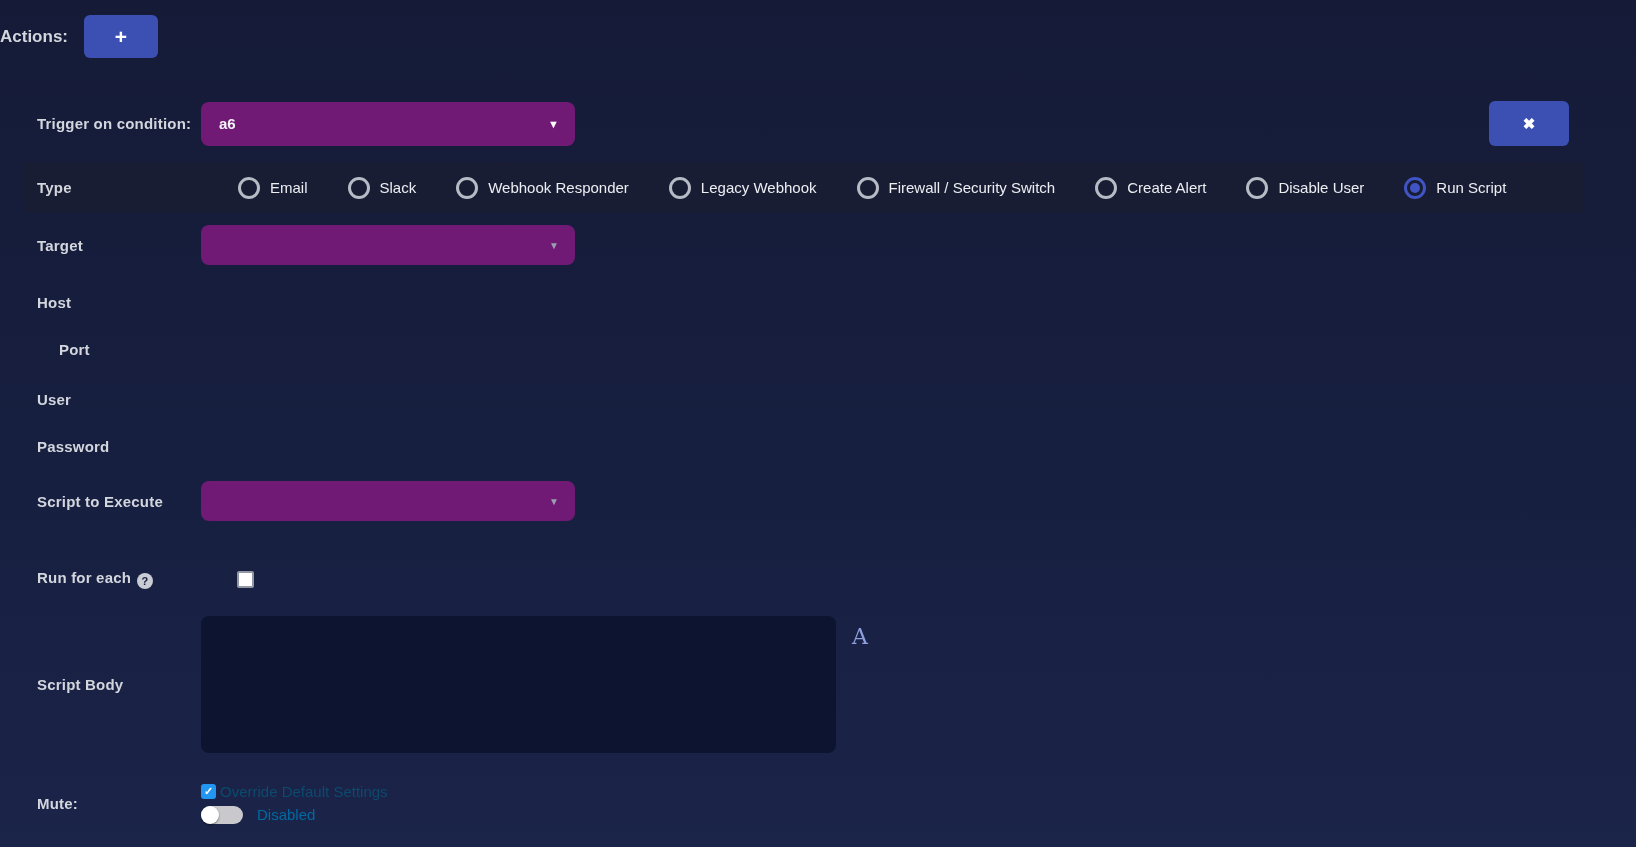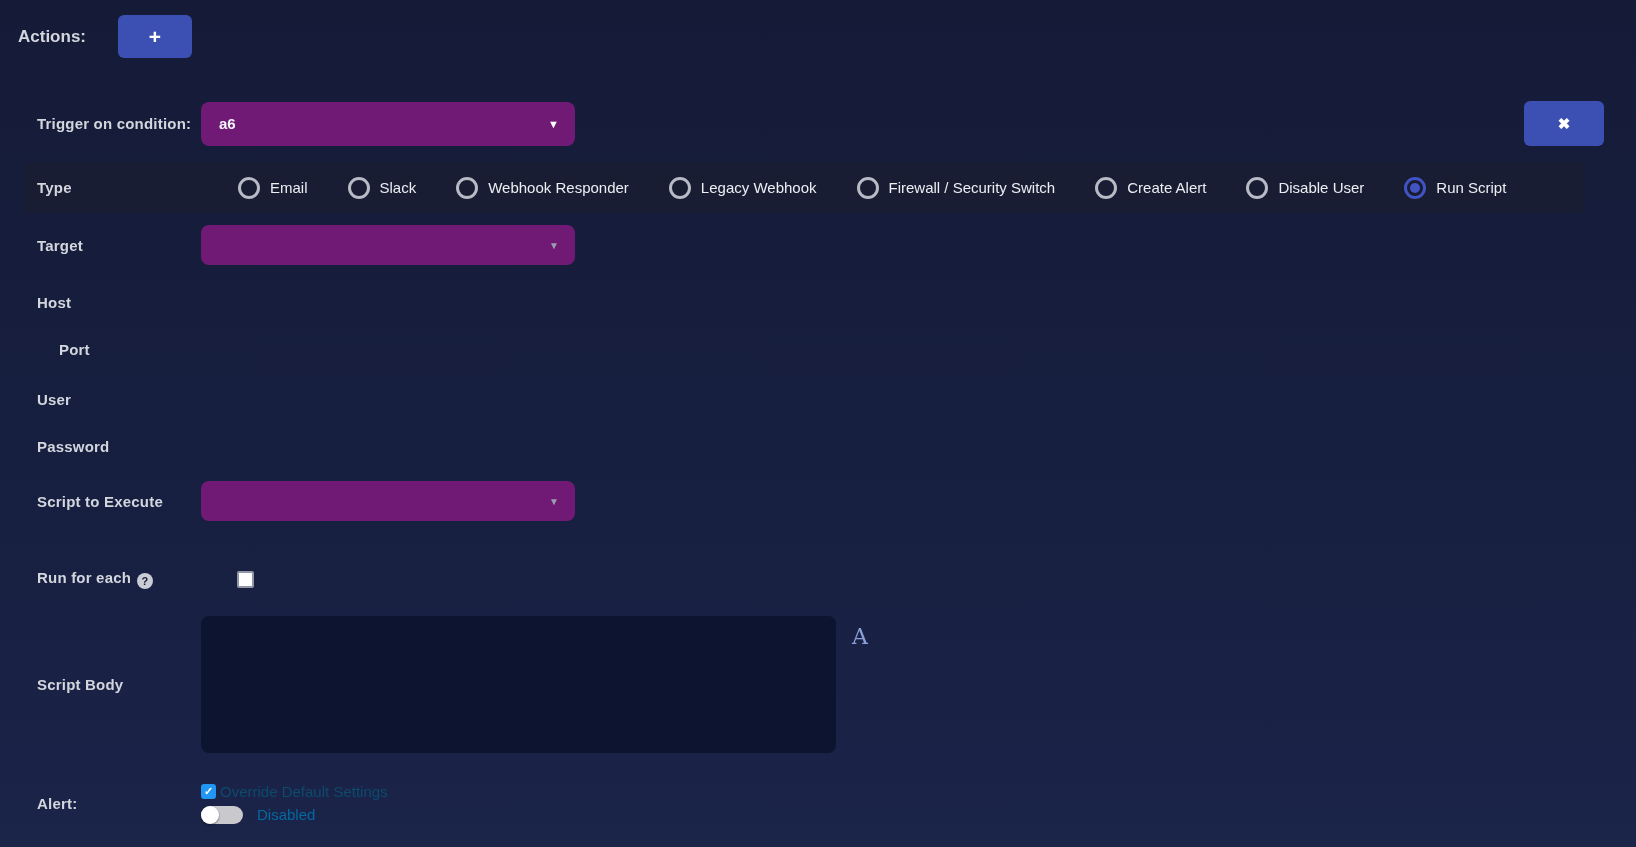--- a/index.html
+++ b/index.html
@@ -8,29 +8,29 @@
     background:linear-gradient(180deg,#151b37 0%,#171f40 55%,#1b2449 100%);
     font-family:"Liberation Sans",sans-serif;
     -webkit-font-smoothing:antialiased;
   }
   .row{display:flex;align-items:center;}
   .label-col{
     width:164px;padding-left:37px;flex:0 0 auto;
     color:#d3d6dd;font-size:15px;font-weight:700;letter-spacing:.2px;
   }
   
-  .actions-row{margin-top:15px;padding-left:18px;display:flex;align-items:center;gap:32px;}
+  .actions-row{margin-top:15px;display:flex;align-items:center;gap:16px;}
   .actions-label{color:#d3d6dd;font-size:17px;font-weight:700;}
   .btn{
     background:#3b50b2;color:#ffffff;border:none;border-radius:6px;
     display:flex;align-items:center;justify-content:center;cursor:pointer;
   }
   .add-btn{width:74px;height:43px;font-size:21px;font-weight:700;line-height:1;}
   
-  .trigger-row{margin-top:43px;padding-right:32px;}
+  .trigger-row{margin-top:43px;padding-right:67px;}
   .select{
     position:relative;height:44px;width:374px;flex:0 0 auto;
     background:#701a75;border-radius:8px;
     display:flex;align-items:center;
     color:#f2f3f6;font-size:15px;font-weight:700;
     padding-left:18px;box-sizing:border-box;cursor:pointer;
   }
   .select .arrow{
     position:absolute;right:16px;top:50%;transform:translateY(-50%);
     font-size:11px;color:#ffffff;font-weight:400;
@@ -199,21 +199,21 @@
   <div class="checkbox"></div>
 </div>
 
 <div class="row script-body-row">
   <span class="label-col">Script Body</span>
   <textarea class="script-body-area" spellcheck="false" style=""></textarea>
   <span class="font-size-tool">A</span>
 </div>
 
 <div class="row mute-row">
-  <span class="label-col">Alert:</span>
+  <span class="label-col">Mute:</span>
   <div class="mute-lines">
     <div class="mute-line">
       <div class="small-checkbox">
         <span>✓</span>
       </div>
       <span class="override-label">Override Default Settings</span>
     </div>
     <div class="mute-line">
       <div class="toggle">
         <div class="knob"></div>

